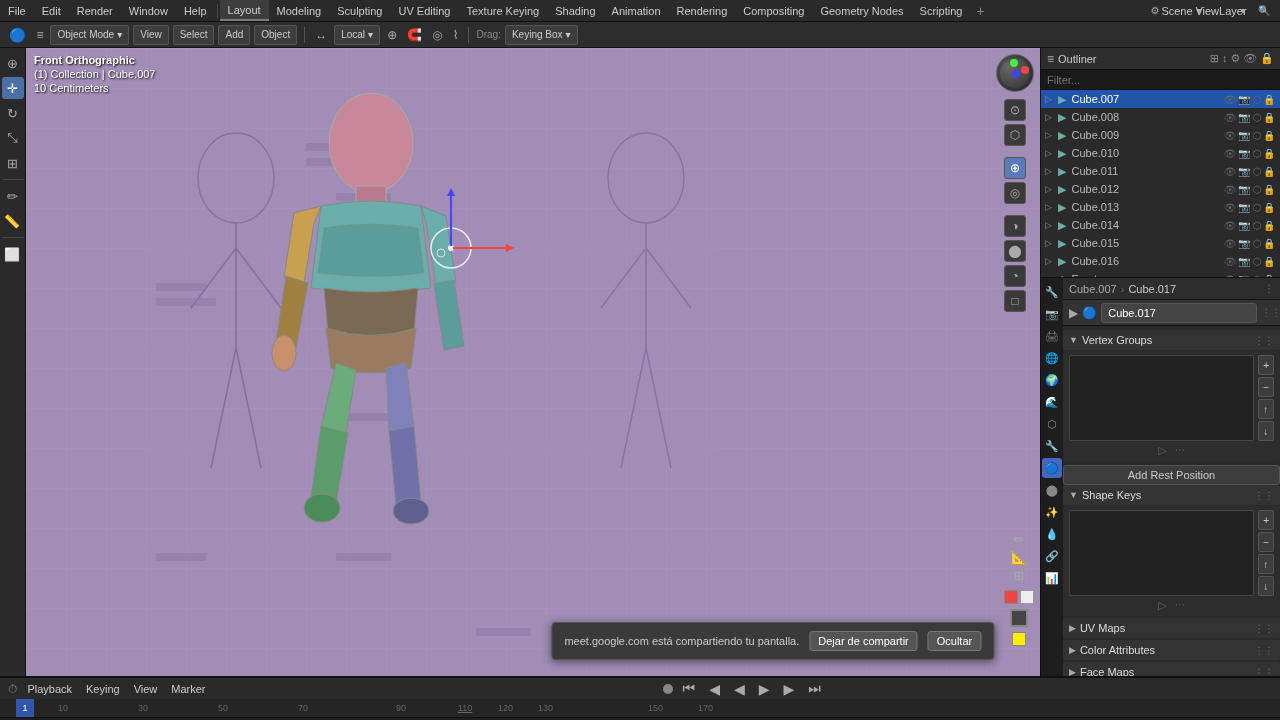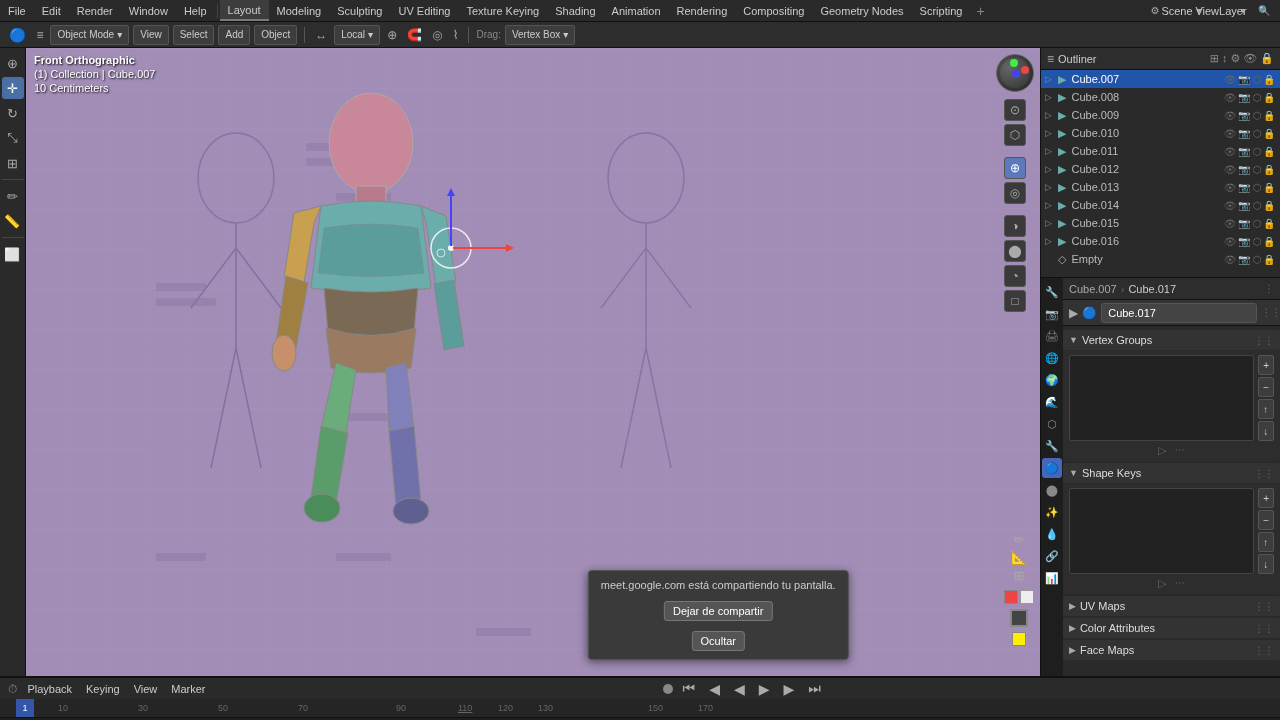--- a/index.html
+++ b/index.html
@@ -425,21 +425,20 @@
       border: 1px solid #555;
       border-radius: 4px;
       padding: 8px 12px;
       display: flex;
       align-items: center;
       gap: 10px;
       font-size: 11px;
       color: #ccc;
       z-index: 100;
       box-shadow: 0 2px 8px rgba(0,0,0,0.5);
-      flex-direction: column;
     }
     .notif-btn {
       background: #555;
       border: 1px solid #777;
       border-radius: 3px;
       padding: 3px 8px;
       color: #fff;
       cursor: pointer;
       font-size: 11px;
     }
@@ -536,21 +535,21 @@
     <span>Local</span>
     <span>▾</span>
   </div>
   <div class="tb-icon">⊕</div>
   <div class="tb-icon">🧲</div>
   <div class="tb-icon">◎</div>
   <div class="tb-icon">⌇</div>
   <div class="tb-separator"></div>
   <span style="color:#888;font-size:10px;">Drag:</span>
   <div class="tb-dropdown">
-    <span>Vertex Box</span>
+    <span>Keying Box</span>
     <span>▾</span>
   </div>
 </div>
 
 <div id="main-area">
 
   <div id="left-toolbar">
     <div class="left-tool">⊕</div>
     <div class="left-tool active">✛</div>
     <div class="left-tool">↻</div>
@@ -704,20 +703,21 @@
         <span style="color:#aaa;font-size:12px;">≡</span>
         <span style="font-size:11px;color:#ccc;">Outliner</span>
         <div class="outliner-icons">
           <span class="out-icon">⊞</span>
           <span class="out-icon">↕</span>
           <span class="out-icon">⚙</span>
           <span class="out-icon">👁</span>
           <span class="out-icon">🔒</span>
         </div>
       </div>
+      <input type="text" class="outliner-search" placeholder="Filter..." style="">
       <div id="outliner-list">
 
       <div class="outliner-item selected" style="padding-left: 4px;">
             <span class="ol-arrow">▷</span>
             <span class="ol-icon" style="color: rgb(106, 173, 170);">▶</span>
             <span class="ol-name">Cube.007</span>
             <div class="ol-right-icons">
               <span class="ol-ri">👁</span>
               <span class="ol-ri">📷</span>
               <span class="ol-ri">⬡</span>
@@ -891,20 +891,21 @@
               </div>
             </div>
 
             <div style="display:flex;justify-content:center;gap:8px;margin-top:3px;">
               <span style="color:#666;font-size:11px;cursor:pointer;">▷</span>
               <span style="color:#666;font-size:10px;cursor:pointer;">⋯</span>
             </div>
           </div>
         </div>
 
+        <div class="prop-add-btn">Add Rest Position</div>
 
         <div class="prop-section">
           <div class="prop-section-header">
             <span class="section-arrow">▼</span>
             <span class="section-title">Shape Keys</span>
             <span style="color:#666;font-size:10px;cursor:pointer;">⋮⋮</span>
           </div>
           <div class="prop-section-body">
             <div style="display:flex;gap:4px;">
               <div style="flex:1;background:#222;border:1px solid #444;border-radius:2px;min-height:40px;"></div>

